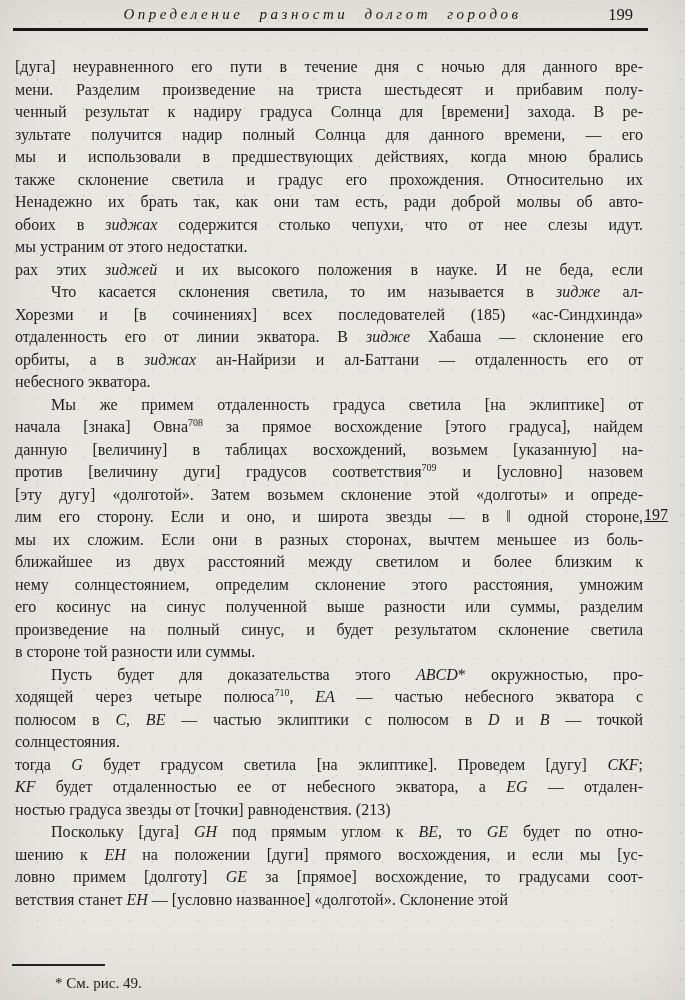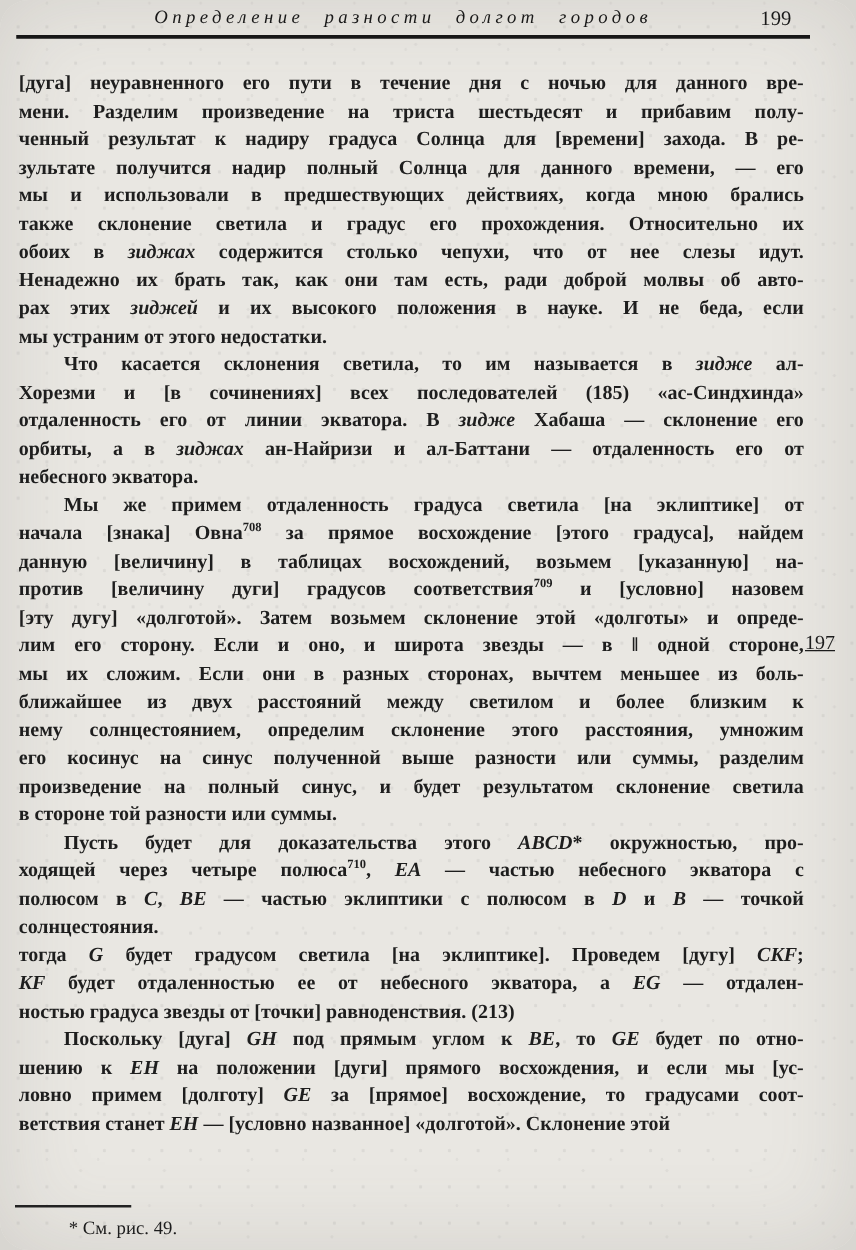--- a/index.html
+++ b/index.html
@@ -53,21 +53,20 @@
     width: 628px;
     font-size: 16px;
     color: #1e1e1e;
   }
   .line {
     height: 22.5px;
     line-height: 22.5px;
     text-align: justify;
     text-align-last: justify;
     overflow: visible;
-    font-weight: bold;
   }
   .line.indent { padding-left: 36px; }
   .line.last { text-align-last: left; }
   .line i { font-style: italic; }
   .line sup {
     font-size: 10px;
     line-height: 0;
     vertical-align: super;
   }
   .margin-note {
@@ -101,24 +100,24 @@
 
   <div class="header-rule"></div>
 
   <div class="body-text">
       <div class="line">[дуга] неуравненного его пути в течение дня с ночью для данного вре-</div>
       <div class="line">мени. Разделим произведение на триста шестьдесят и прибавим полу-</div>
       <div class="line">ченный результат к надиру градуса Солнца для [времени] захода. В ре-</div>
       <div class="line">зультате получится надир полный Солнца для данного времени, — его</div>
       <div class="line">мы и использовали в предшествующих действиях, когда мною брались</div>
       <div class="line">также склонение светила и градус его прохождения. Относительно их</div>
+      <div class="line">Ненадежно их брать так, как они там есть, ради доброй молвы об авто-</div>
       <div class="line">обоих в <i>зиджах</i> содержится столько чепухи, что от  нее слезы идут.</div>
-      <div class="line">Ненадежно их брать так, как они там есть, ради доброй молвы об авто-</div>
+      <div class="line last">мы устраним от этого недостатки.</div>
       <div class="line">рах этих <i>зиджей</i> и их высокого положения в науке. И не беда, если</div>
-      <div class="line last">мы устраним от этого недостатки.</div>
       <div class="line indent">Что касается склонения  светила, то им называется в <i>зидже</i> ал-</div>
       <div class="line">Хорезми и [в сочинениях] всех последователей (185) «ас-Синдхинда»</div>
       <div class="line">отдаленность его от линии экватора. В <i>зидже</i> Хабаша — склонение его</div>
       <div class="line">орбиты, а в <i>зиджах</i> ан-Найризи и ал-Баттани — отдаленность его от</div>
       <div class="line last">небесного экватора.</div>
       <div class="line indent">Мы же примем  отдаленность  градуса  светила [на эклиптике] от</div>
       <div class="line">начала [знака] Овна<sup>708</sup> за прямое восхождение [этого градуса], найдем</div>
       <div class="line">данную [величину] в таблицах восхождений, возьмем [указанную] на-</div>
       <div class="line">против [величину дуги] градусов соответствия<sup>709</sup> и [условно] назовем</div>
       <div class="line">[эту дугу]  «долготой». Затем  возьмем склонение этой «долготы» и опреде-</div>

